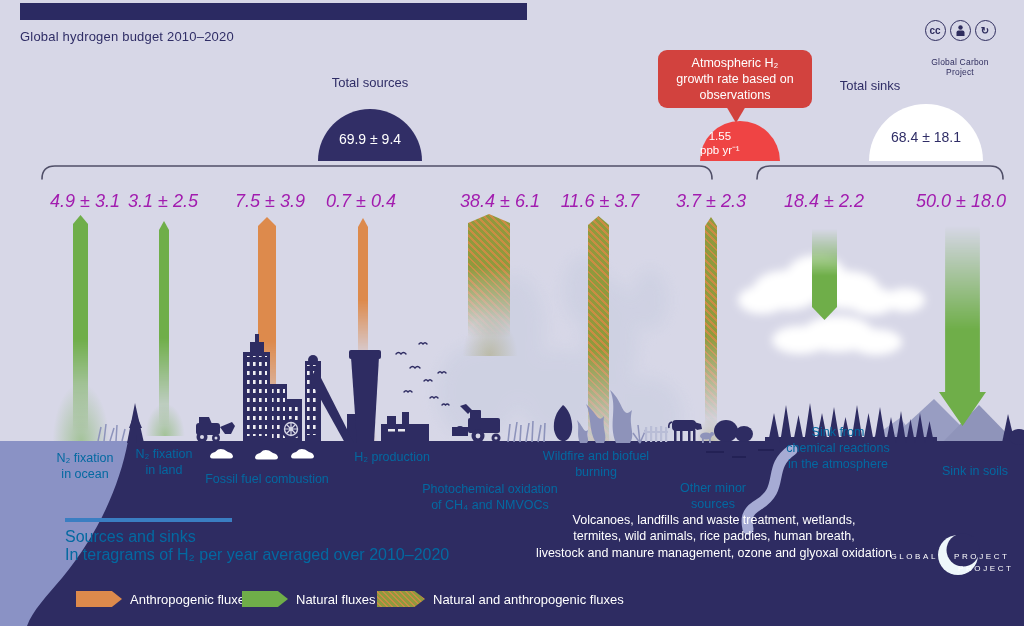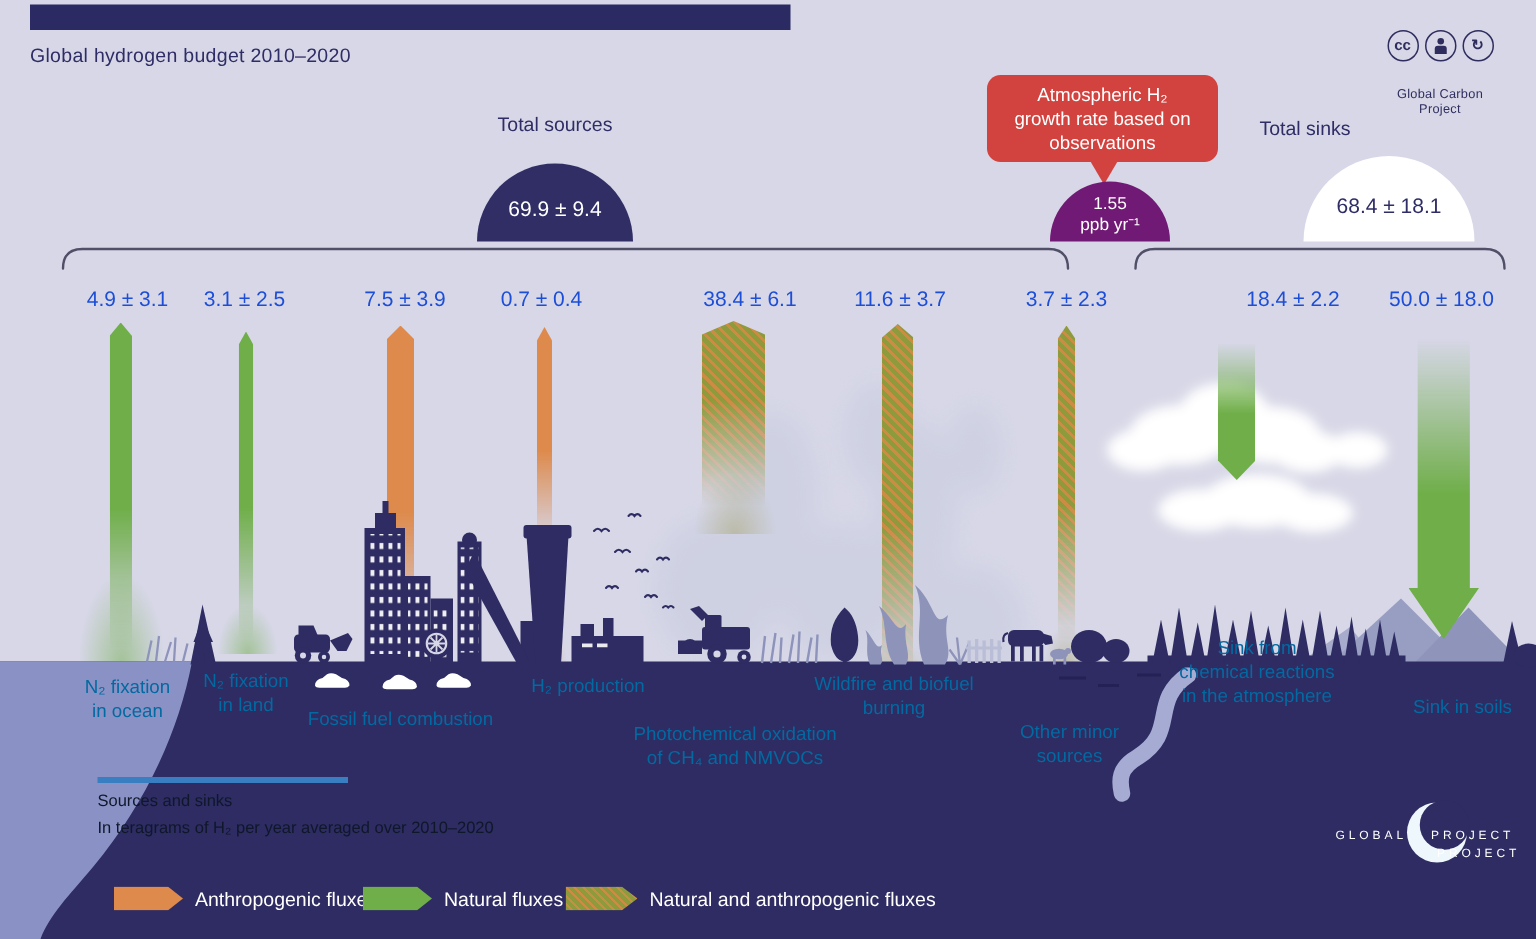--- a/index.html
+++ b/index.html
@@ -16,30 +16,30 @@
              display:flex;align-items:center;justify-content:center;
              font-size:10px;font-weight:bold;color:#2f2d5e;line-height:1;}
   .cc-credit{margin-top:16px;font-size:8.5px;color:#2f2d5e;letter-spacing:.2px;}
   
   .semi{border-radius:999px 999px 0 0;display:flex;justify-content:center;}
   .semi-label{transform:translateX(-50%);font-size:13px;color:#2f2d66;}
   .semi-sources{left:318px;top:109px;width:104px;height:52px;background:#312e66;text-align:right;}
   .semi-sources .v{margin-top:22px;color:#fff;font-size:14px;font-weight:500;}
   .semi-sinks{left:869px;top:104px;width:114px;height:57px;background:#fff;}
   .semi-sinks .v{margin-top:25px;color:#2f2d66;font-size:14px;font-weight:500;}
-  .semi-growth{left:700px;top:121px;width:80px;height:40px;background:#701a75;
-               flex-direction:column;align-items:center;}
+  .semi-growth{left:700px;top:121px;width:80px;height:40px;background:#ef4444;
+               flex-direction:column;align-items:flex-start;}
   .semi-growth .v{margin-top:5px;color:#fff;font-size:11.5px;line-height:1.2;text-align:center;}
   .bubble{left:658px;top:50px;width:154px;height:58px;background:#d2423e;border-radius:9px;
           display:flex;align-items:center;justify-content:center;text-align:center;
           color:#fff;font-size:12.5px;line-height:1.3;white-space:pre-line;}
   .bubble-tail{left:726px;top:106px;width:0;height:0;border-left:10px solid transparent;
                border-right:10px solid transparent;border-top:17px solid #d2423e;}
   
-  .val{top:191px;transform:translateX(-50%);font-size:14px;color:#1d4ed8;white-space:nowrap;}
+  .val{top:191px;transform:translateX(-50%);font-size:18px;color:#a21caf;white-space:nowrap;font-style:italic;}
   
   .arrow{position:absolute;z-index:2;}
   .green{background:#6fae49;}
   .orange{background:#dd8a4c;}
   .mixed{background:repeating-linear-gradient(45deg,#8f9a3d 0 3px,#cb8c44 3px 5px);}
   .up{clip-path:polygon(50% 0,100% 9px,100% 100%,0 100%,0 9px);
       -webkit-mask-image:linear-gradient(to bottom,#000 0%,#000 55%,transparent 96%);
       mask-image:linear-gradient(to bottom,#000 0%,#000 55%,transparent 96%);}
   .fade-fast{-webkit-mask-image:linear-gradient(to bottom,#000 0%,#000 38%,transparent 88%);
              mask-image:linear-gradient(to bottom,#000 0%,#000 38%,transparent 88%);}
@@ -47,21 +47,21 @@
         mask-image:linear-gradient(to bottom,transparent 1%,#000 52%);}
   .down-narrow{clip-path:polygon(0 0,100% 0,100% calc(100% - 13px),50% 100%,0 calc(100% - 13px));}
   .down-wide{clip-path:polygon(13% 0,87% 0,87% calc(100% - 34px),100% calc(100% - 34px),50% 100%,0 calc(100% - 34px),13% calc(100% - 34px));}
   .flare{position:absolute;z-index:2;background:radial-gradient(ellipse 55% 95% at 50% 100%,var(--c),transparent 72%);}
   
   .glabel{z-index:4;color:#0369a1;font-size:12.5px;line-height:1.28;text-align:center;
           white-space:pre-line;transform:translateX(-50%);}
   .note{z-index:4;left:518px;top:512px;width:392px;color:#fff;font-size:12.5px;line-height:1.3;
         text-align:center;white-space:pre-line;}
   .accent-line{left:65px;top:518px;width:167px;height:4px;background:#3a7ec2;z-index:4;}
-  .caption{z-index:4;color:#0f172a;font-size:11px;}
+  .caption{z-index:4;color:#0369a1;font-size:16px;}
   
   .swatch{position:absolute;z-index:4;height:16px;
           clip-path:polygon(0 0,78% 0,100% 50%,78% 100%,0 100%);}
   .legend-label{z-index:4;color:#fff;font-size:13px;}
   
   .logo-word{z-index:4;color:#fff;font-size:8px;letter-spacing:2.6px;}
   svg.scene{position:absolute;inset:0;pointer-events:none;}
   .z1{z-index:1}.z3{z-index:3}.z4{z-index:4}
 </style>
 </head>
@@ -291,39 +291,42 @@
     <path d="M757,179 Q757,166 770,166 L990,166 Q1003,166 1003,179" fill="none" stroke="#504f68" stroke-width="1.6" stroke-linecap="round"></path>
   </svg>
 
   <div class="abs val z4" style="left:85px">4.9 ± 3.1</div>
   <div class="abs val z4" style="left:163px">3.1 ± 2.5</div>
   <div class="abs val z4" style="left:270px">7.5 ± 3.9</div>
   <div class="abs val z4" style="left:361px">0.7 ± 0.4</div>
   <div class="abs val z4" style="left:500px">38.4 ± 6.1</div>
   <div class="abs val z4" style="left:600px">11.6 ± 3.7</div>
   <div class="abs val z4" style="left:711px">3.7 ± 2.3</div>
-  <div class="abs val z4" style="left:862px">18.4 ± 2.2</div>
+  <div class="abs val z4" style="left:824px">18.4 ± 2.2</div>
   <div class="abs val z4" style="left:961px">50.0 ± 18.0</div>
 
   <div class="abs glabel" style="left:85px;top:450px;width:92px">N₂ fixation
 in ocean</div>
   <div class="abs glabel" style="left:164px;top:446px;width:84px">N₂ fixation
 in land</div>
   <div class="abs glabel" style="left:267px;top:471px;width:200px">Fossil fuel combustion</div>
   <div class="abs glabel" style="left:392px;top:449px;width:130px">H₂ production</div>
   <div class="abs glabel" style="left:490px;top:481px;width:180px">Photochemical oxidation
 of CH₄ and NMVOCs</div>
   <div class="abs glabel" style="left:596px;top:448px;width:140px">Wildfire and biofuel
 burning</div>
   <div class="abs glabel" style="left:713px;top:480px;width:100px">Other minor
 sources</div>
   <div class="abs glabel" style="left:838px;top:424px;width:150px">Sink from
 chemical reactions
 in the atmosphere</div>
   <div class="abs glabel" style="left:975px;top:463px;width:110px">Sink in soils</div>
+  <div class="abs note">Volcanoes, landfills and waste treatment, wetlands,
+termites, wild animals, rice paddies, human breath,
+livestock and manure management,  ozone and glyoxal oxidation</div>
 
   <div class="abs accent-line"></div>
   <div class="abs caption" style="left:65px;top:528px">Sources and sinks</div>
   <div class="abs caption" style="left:65px;top:546px">In teragrams of H₂ per year averaged over 2010–2020</div>
 
   <div class="swatch" style="left:76px;top:591px;width:46px;background:#dd8a4c"></div>
   <div class="abs legend-label" style="left:130px;top:592px">Anthropogenic fluxes</div>
   <div class="swatch" style="left:242px;top:591px;width:46px;background:#6fae49"></div>
   <div class="abs legend-label" style="left:296px;top:592px">Natural fluxes</div>
   <div class="swatch" style="left:377px;top:591px;width:48px;background:repeating-linear-gradient(45deg,#8f9a3d 0 2.5px,#cb8c44 2.5px 4px)"></div>

